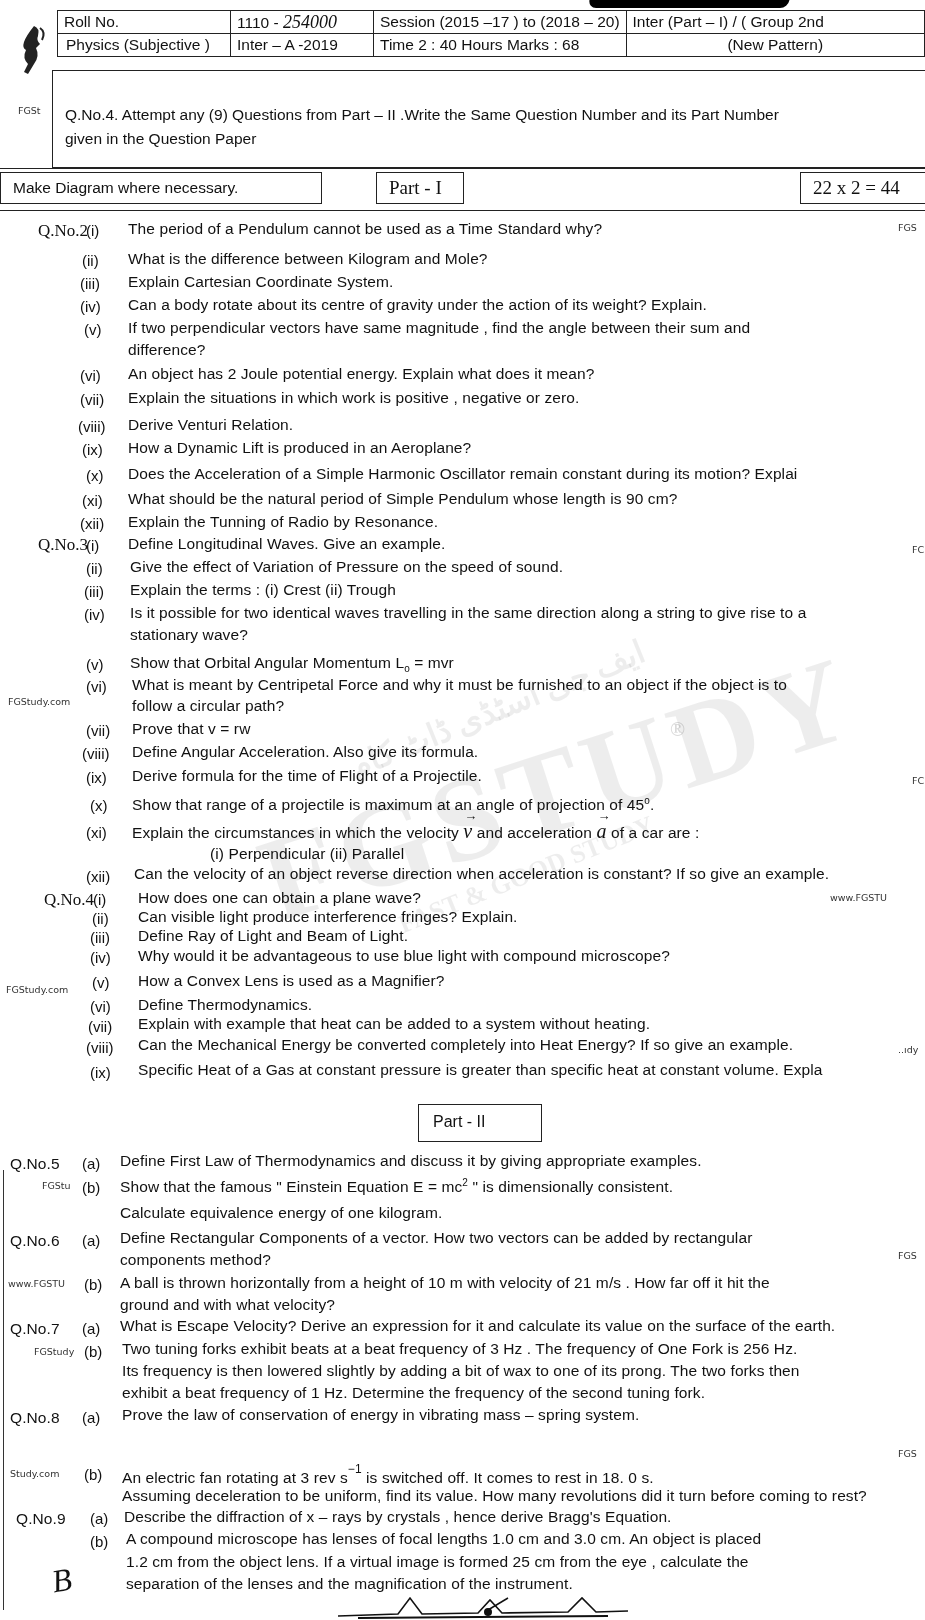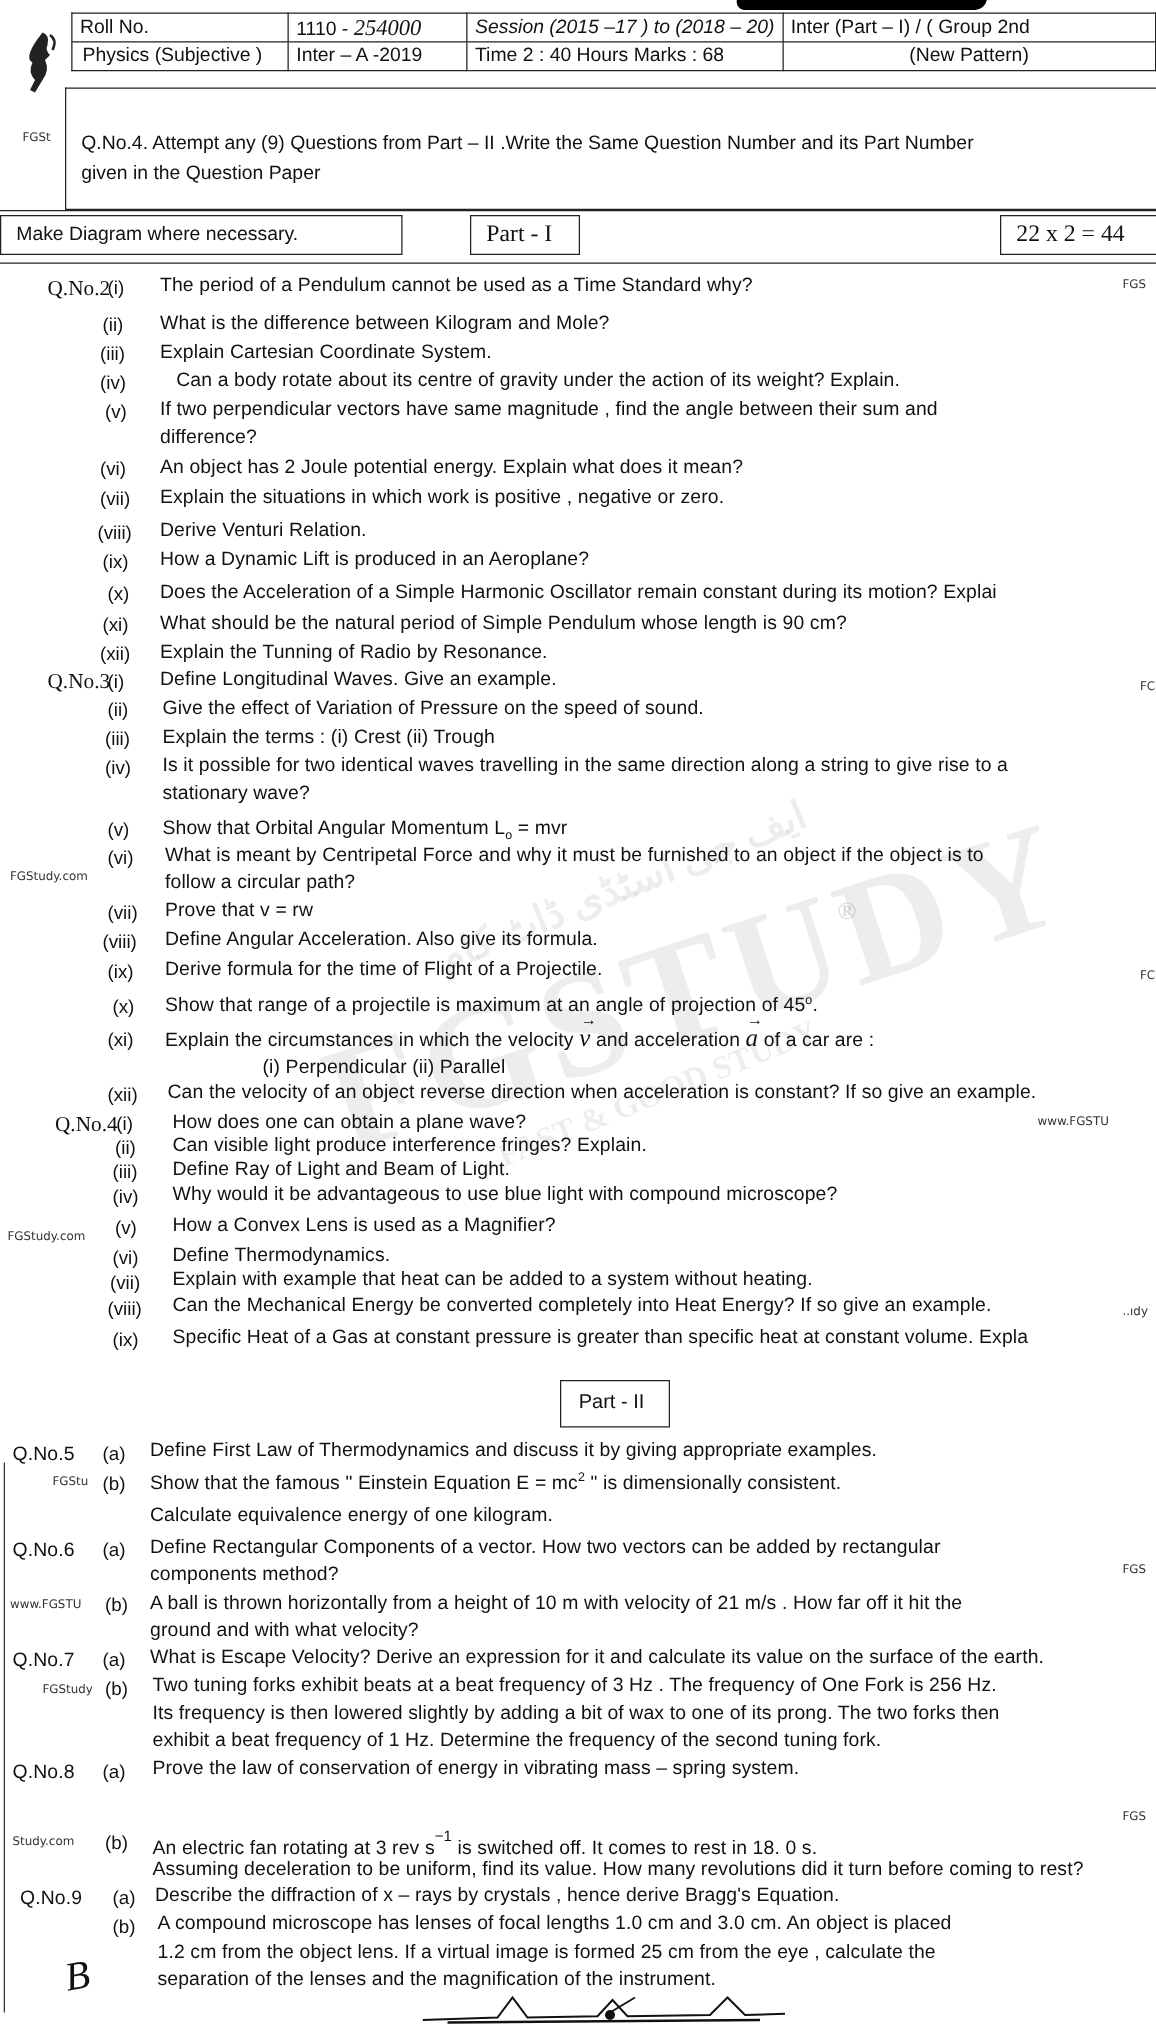--- a/index.html
+++ b/index.html
@@ -46,21 +46,21 @@
   </svg>
 </div>
 
 <table class="hdr">
   <tbody>
       <tr>
     <td style="width:160px;">Roll No.</td>
     <td style="width:130px;">
       <span>1110 - </span><span class="serif" style="font-style:italic; font-size:18px;">254000</span>
     </td>
-    <td style="width:230px;font-style:italic;">Session (2015 –17 ) to (2018 – 20)</td>
+    <td style="width:230px;">Session (2015 –17 ) to (2018 – 20)</td>
     <td>Inter (Part – I) / ( Group 2nd</td>
   </tr>
   <tr>
     <td style="padding-left:8px;">Physics (Subjective )</td>
     <td>Inter – A -2019</td>
     <td>Time  2 : 40 Hours   Marks  :  68</td>
     <td style="text-align:center;">(New  Pattern)</td>
   </tr>
 </tbody>
   </table>
@@ -89,21 +89,21 @@
 
 <div class="abs qno" style="left:0; top:221px;">Q.No.2</div>
 <div>
   <div class="abs num" style="left:86px; top:222px;">(i)</div>
   <div class="abs q" style="left:128px; top:220px;">The period of  a Pendulum cannot be used as a Time Standard why?</div>
   <div class="abs num" style="left:82px; top:252px;">(ii)</div>
   <div class="abs q" style="left:128px; top:250px;">What is the difference between Kilogram and Mole?</div>
   <div class="abs num" style="left:80px; top:275px;">(iii)</div>
   <div class="abs q" style="left:128px; top:273px;">Explain Cartesian  Coordinate System.</div>
   <div class="abs num" style="left:80px; top:298px;">(iv)</div>
-  <div class="abs q" style="left:128px; top:296px;margin-left:13px;">Can a body rotate about its centre of  gravity under the action of  its weight? Explain.</div>
+  <div class="abs q" style="left:128px; top:296px;">Can a body rotate about its centre of  gravity under the action of  its weight? Explain.</div>
   <div class="abs num" style="left:84px; top:321px;">(v)</div>
   <div class="abs q" style="left:128px; top:319px;">If two perpendicular vectors have same magnitude ,  find  the angle between their sum and</div>
   <div class="abs q" style="left:128px; top:341px;">difference?</div>
   <div class="abs num" style="left:80px; top:367px;">(vi)</div>
   <div class="abs q" style="left:128px; top:365px;">An object  has 2 Joule potential energy. Explain what does it mean?</div>
   <div class="abs num" style="left:80px; top:391px;">(vii)</div>
   <div class="abs q" style="left:128px; top:389px;">Explain the situations in which work is positive , negative or zero.</div>
   <div class="abs num" style="left:78px; top:418px;">(viii)</div>
   <div class="abs q" style="left:128px; top:416px;">Derive   Venturi Relation.</div>
   <div class="abs num" style="left:82px; top:441px;">(ix)</div>
@@ -169,21 +169,21 @@
   <div class="abs q" style="left:138px; top:1015px;">Explain with example  that heat can be added to a system without heating.</div>
   <div class="abs num" style="left:86px; top:1039px;">(viii)</div>
   <div class="abs q" style="left:138px; top:1036px;text-align:right;">Can  the Mechanical Energy be converted completely into Heat Energy? If so give  an example.</div>
   <div class="abs num" style="left:90px; top:1064px;">(ix)</div>
   <div class="abs q" style="left:138px; top:1061px;">Specific Heat of a Gas at constant pressure is greater than specific heat at constant volume. Expla</div>
 </div>
 <div class="abs mark" style="left:830px; top:892px;">www.FGSTU</div>
 <div class="abs mark" style="left:6px; top:984px;">FGStudy.com</div>
 <div class="abs mark" style="left:898px; top:1044px;">..ıdy</div>
 
-<div class="box" style="left:448px; top:1104px; width:86px; height:36px;">
+<div class="box" style="left:418px; top:1104px; width:86px; height:36px;padding-left:36px;">
   <div class="abs" style="left:14px; top:8px; font-size:16px;">Part - II</div>
 </div>
 
 <div class="vline" style="left:3px; top:1170px; height:440px;"></div>
 
 <div class="abs q" style="left:10px; top:1155px;">Q.No.5</div>
 <div class="abs num" style="left:82px; top:1155px;">(a)</div>
 <div class="abs q" style="left:120px; top:1152px;">Define  First Law of Thermodynamics and discuss it by giving appropriate  examples.</div>
 <div class="abs mark" style="left:42px; top:1180px;">FGStu</div>
 <div class="abs num" style="left:82px; top:1179px;">(b)</div>

